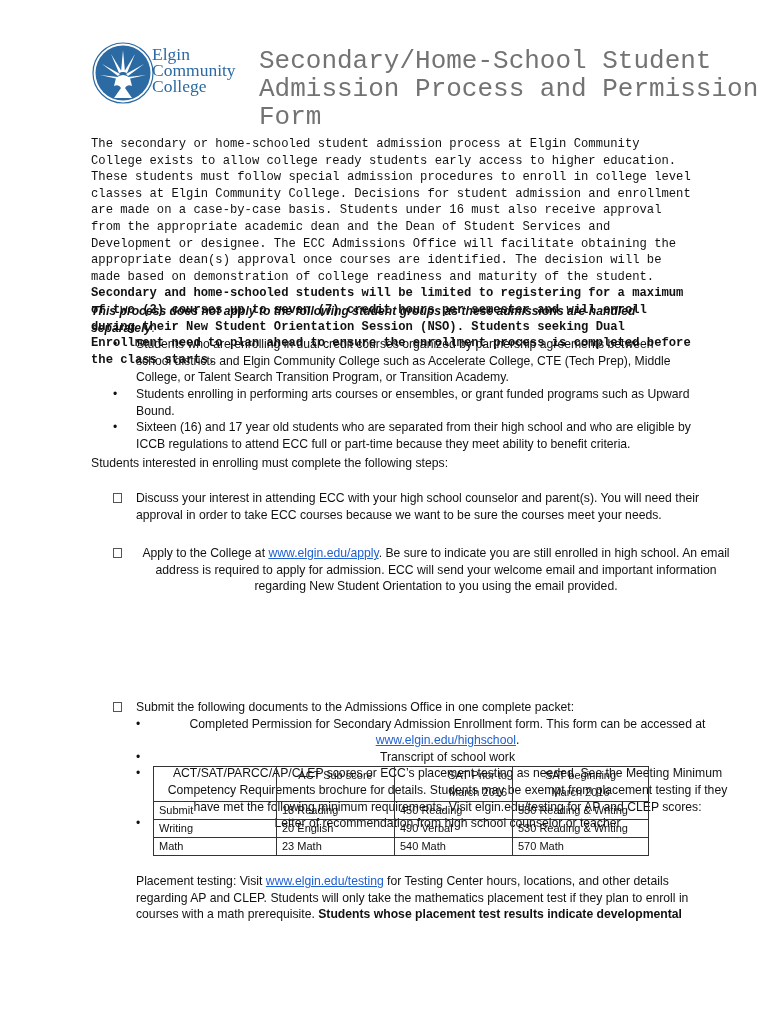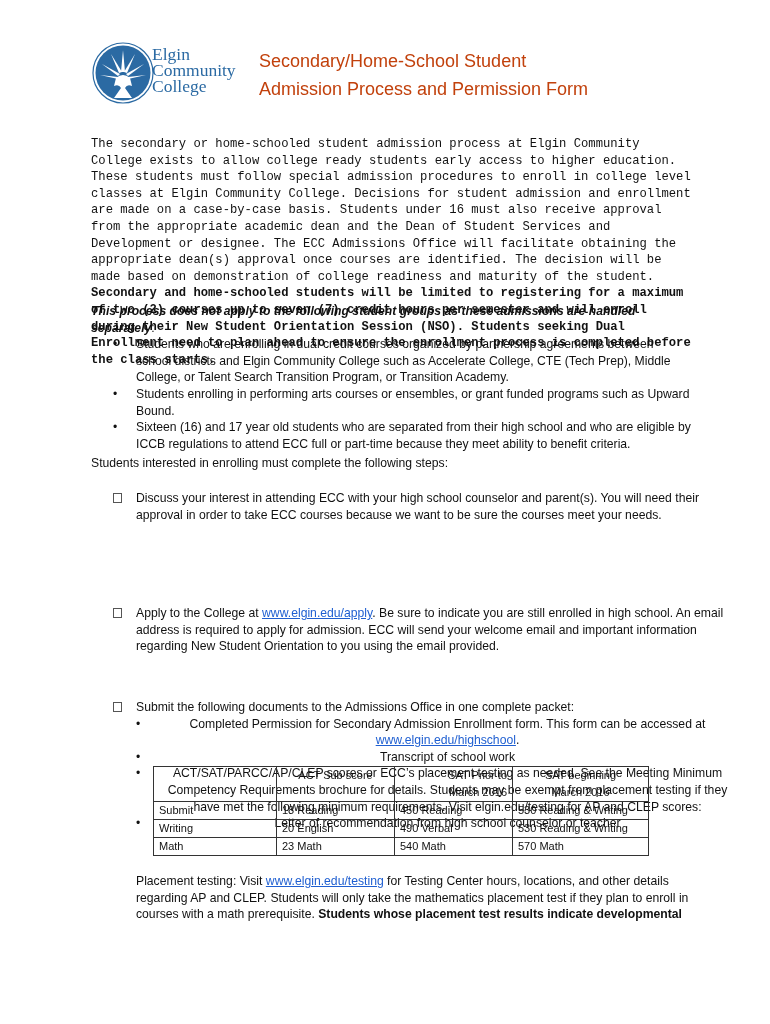--- a/index.html
+++ b/index.html
@@ -3,21 +3,21 @@
 <meta charset="utf-8">
 <style>
   html, body { margin: 0; padding: 0; background: #ffffff; }
   body { width: 770px; height: 1024px; position: relative; overflow: hidden;
          font-family: "Liberation Sans", sans-serif; color: #111; }
   .page { position: absolute; left: 0; top: 0; width: 770px; height: 1024px; }
   .logo { position: absolute; left: 92px; top: 42px; width: 155px; height: 66px; }
   .logo-mark { position: absolute; left: 0; top: 0; width: 62px; height: 62px; }
   .logo-text { position: absolute; left: 60px; top: 4px; font-family: "Liberation Serif", serif;
                color: #2b6aa3; font-size: 17.5px; line-height: 16px; }
-  .title { position: absolute; left: 259px; top: 47px; font-size: 18px; line-height: 28px; color: #c2410c; }
+  .title { position: absolute; left: 259px; top: 47px; font-size: 26px; line-height: 28px; color: #737373; font-family: Liberation Mono, monospace; }
   .body { position: absolute; left: 91px; width: 600px; font-size: 12.2px; line-height: 16.6px; }
   p { margin: 0; }
   .b { font-weight: bold; }
   .bi { font-weight: bold; font-style: italic; }
   a, .link { color: #1f5fd1; text-decoration: underline; }
   .u { }
   ul.bullets { list-style: none; margin: 0; padding: 0; }
   ul.bullets li { position: relative; padding-left: 45px; }
   ul.bullets li::before { content: "\2022"; position: absolute; left: 22px; top: 0; }
   .step { position: relative; padding-left: 45px; }
@@ -76,21 +76,21 @@
     </ul>
   </div>
 
   <div class="body" style="top:455px;">Students interested in enrolling must complete the following steps:</div>
 
   <div class="body step" style="top:490px;">
     <span class="box"></span>
     <span>Discuss your interest in attending ECC with your high school counselor and parent(s). You will need their approval in order to take ECC courses because we want to be sure the courses meet your needs.</span>
   </div>
 
-  <div class="body step" style="top:572px;">
+  <div class="body step" style="top:512px;text-align:center;">
     <span class="box"></span>
     <span>Apply to the College at </span><a class="link">www.elgin.edu/apply</a><span>. Be sure to indicate you are still enrolled in high school. An email address is required to apply for admission. ECC will send your welcome email and important information regarding New Student Orientation to you using the email provided.</span>
   </div>
 
   <div class="body step" style="top:616px;">
     <span class="box"></span>
     <span>Submit the following documents to the Admissions Office in one complete packet:</span>
     <ul class="sub">
       <li><span>Completed Permission for Secondary Admission Enrollment form. This form can be accessed at </span><a class="link">www.elgin.edu/highschool</a><span>.</span></li>
       <li>Transcript of school work</li>

